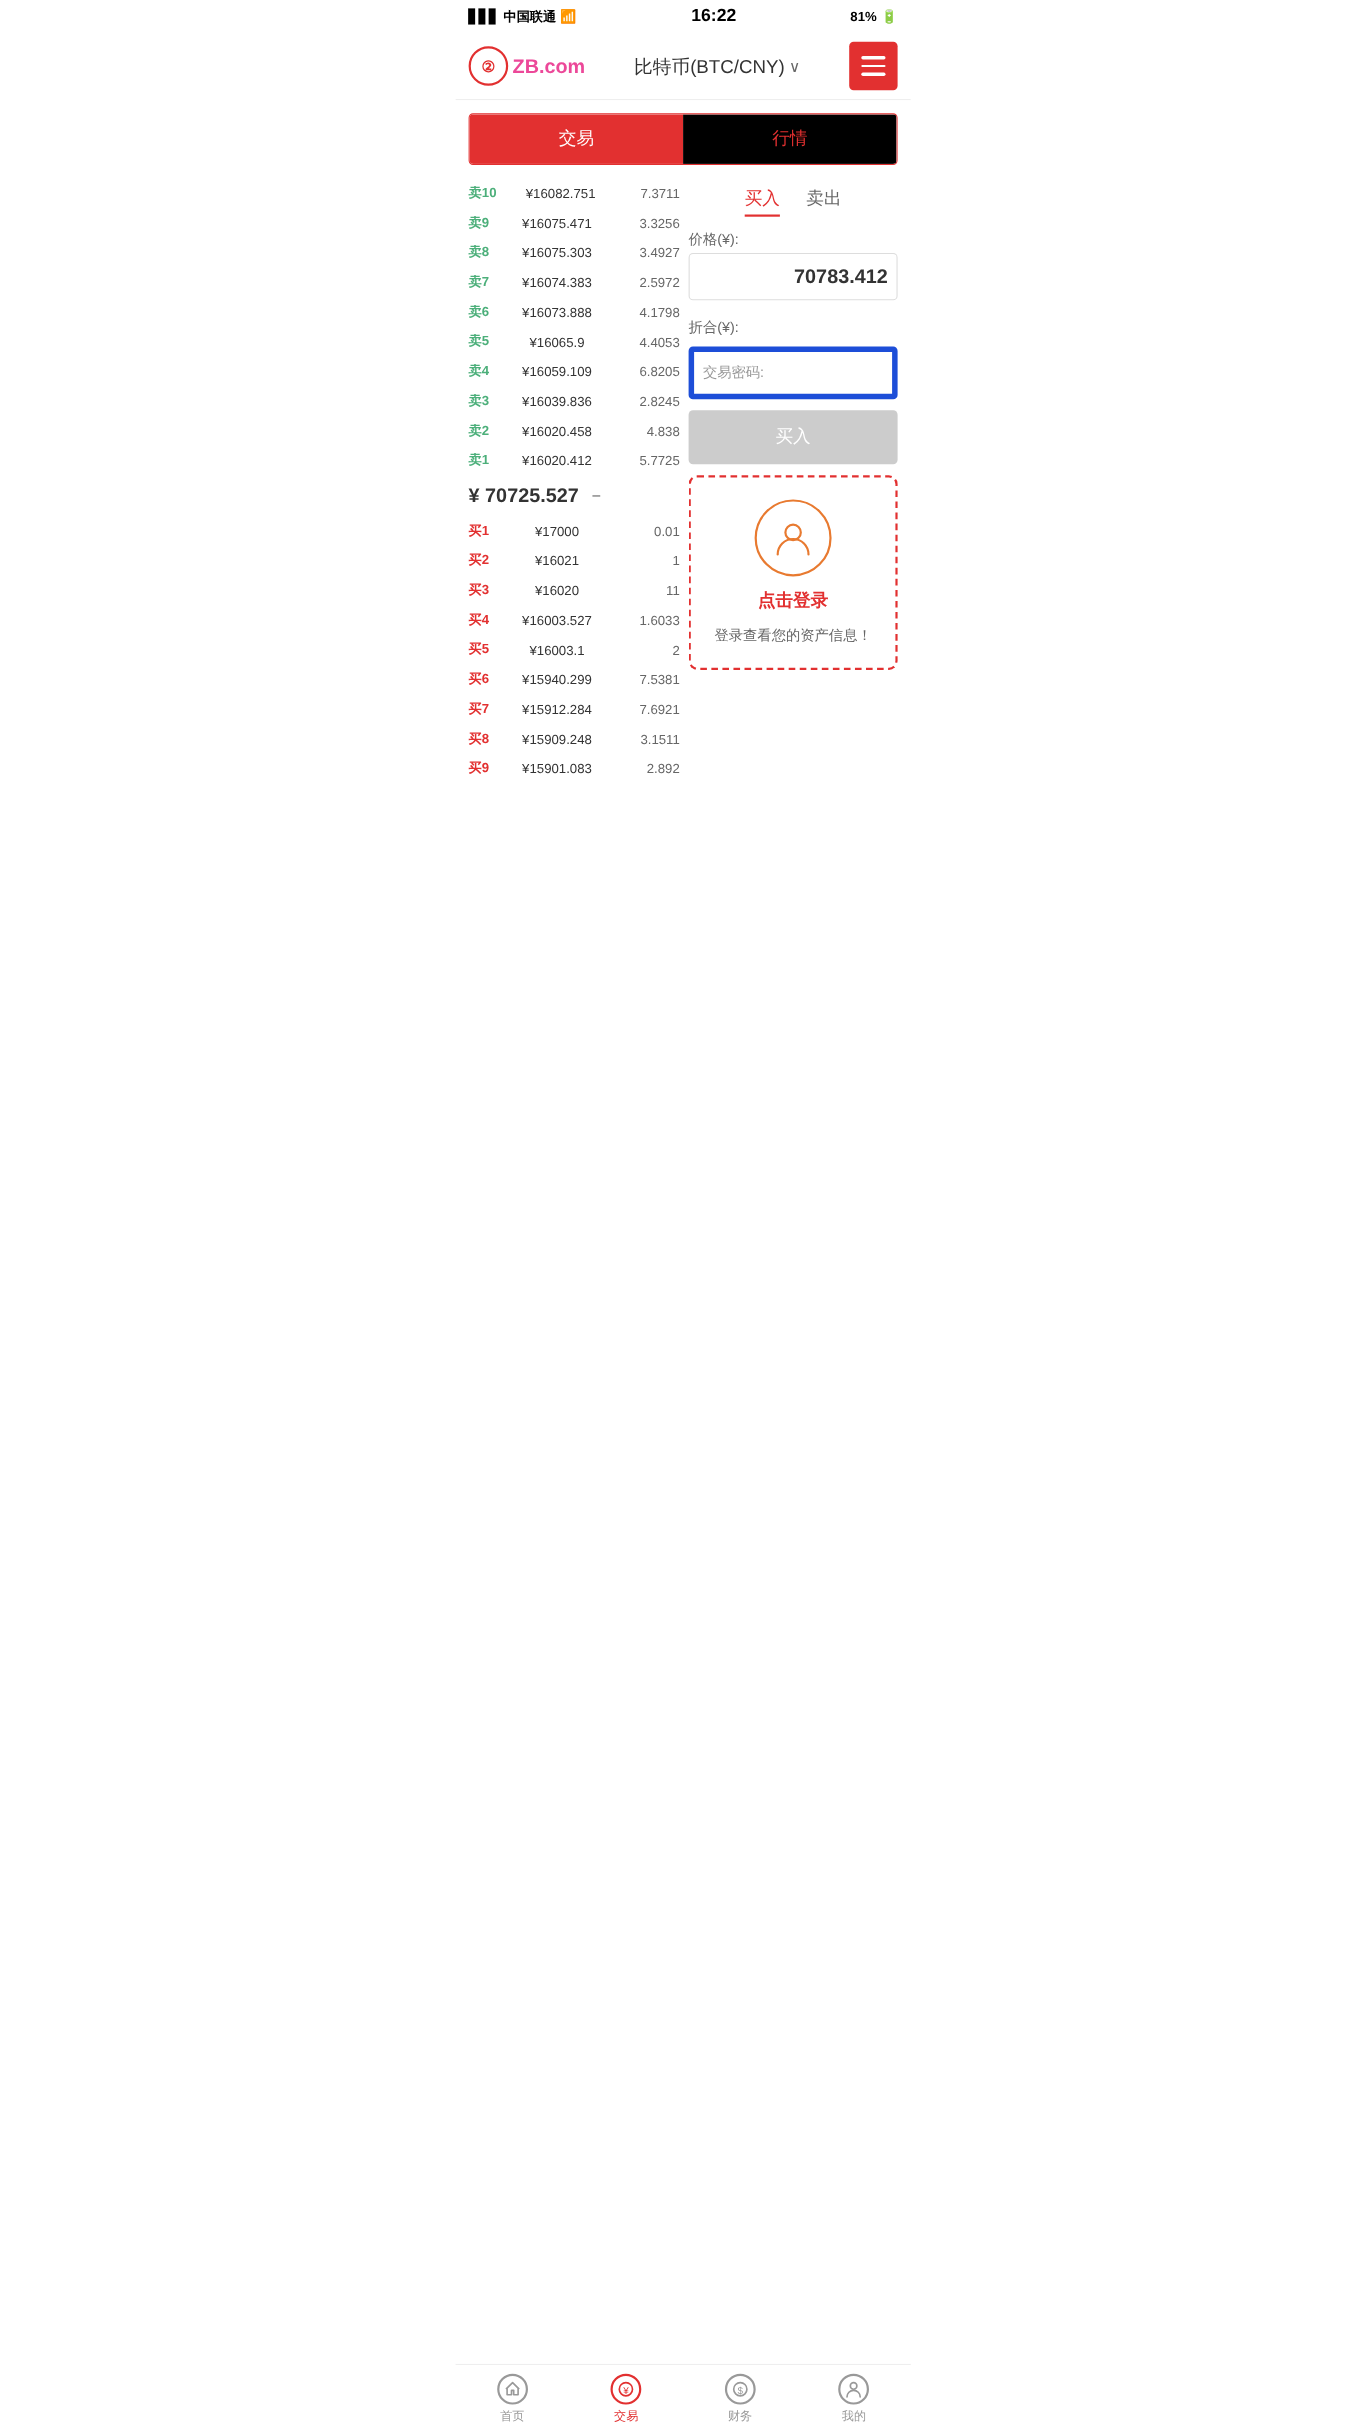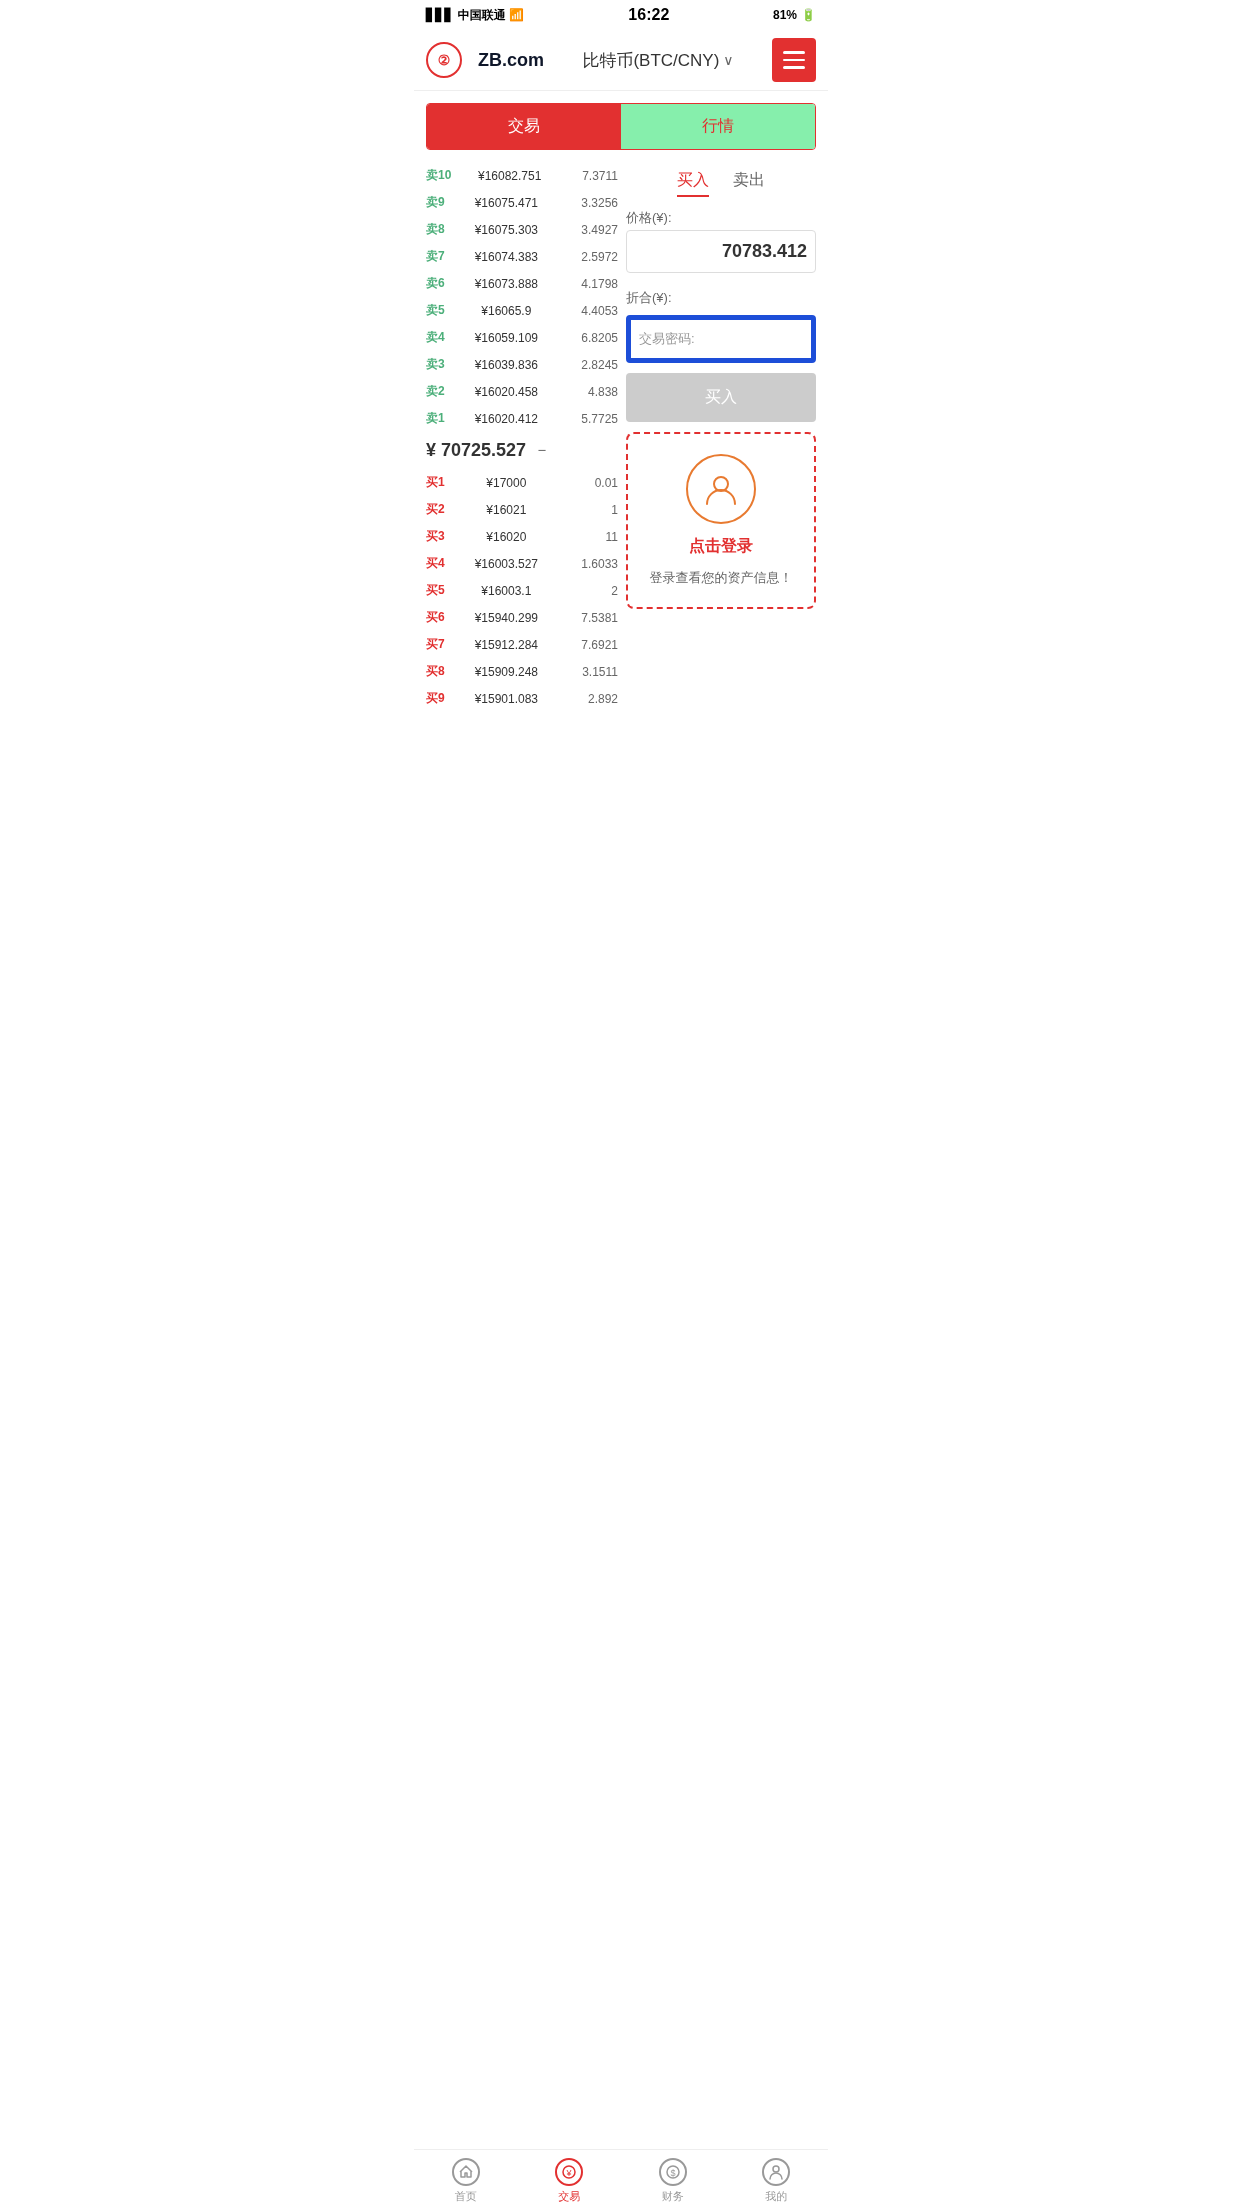--- a/index.html
+++ b/index.html
@@ -47,22 +47,21 @@
       display: flex;
       align-items: center;
       justify-content: center;
       font-size: 14px;
       font-weight: bold;
       color: #e23030;
     }
     .logo-text {
       font-size: 18px;
       font-weight: bold;
-      color: #0f172a;
-      margin-left: 12px;
+      color: #ec4899;
     }
     .header-title {
       font-size: 17px;
       color: #333;
       display: flex;
       align-items: center;
       gap: 4px;
     }
     .header-title .chevron {
       font-size: 14px;
@@ -101,21 +100,21 @@
       text-align: center;
       padding: 12px 0;
       font-size: 16px;
       cursor: pointer;
     }
     .tab-item.active {
       background: #e23030;
       color: #fff;
     }
     .tab-item.inactive {
-      background: #86efac;
+      background: #000000;
       color: #e23030;
     }
 
     
     .main-content {
       display: flex;
       padding: 0 8px;
     }
 
     

